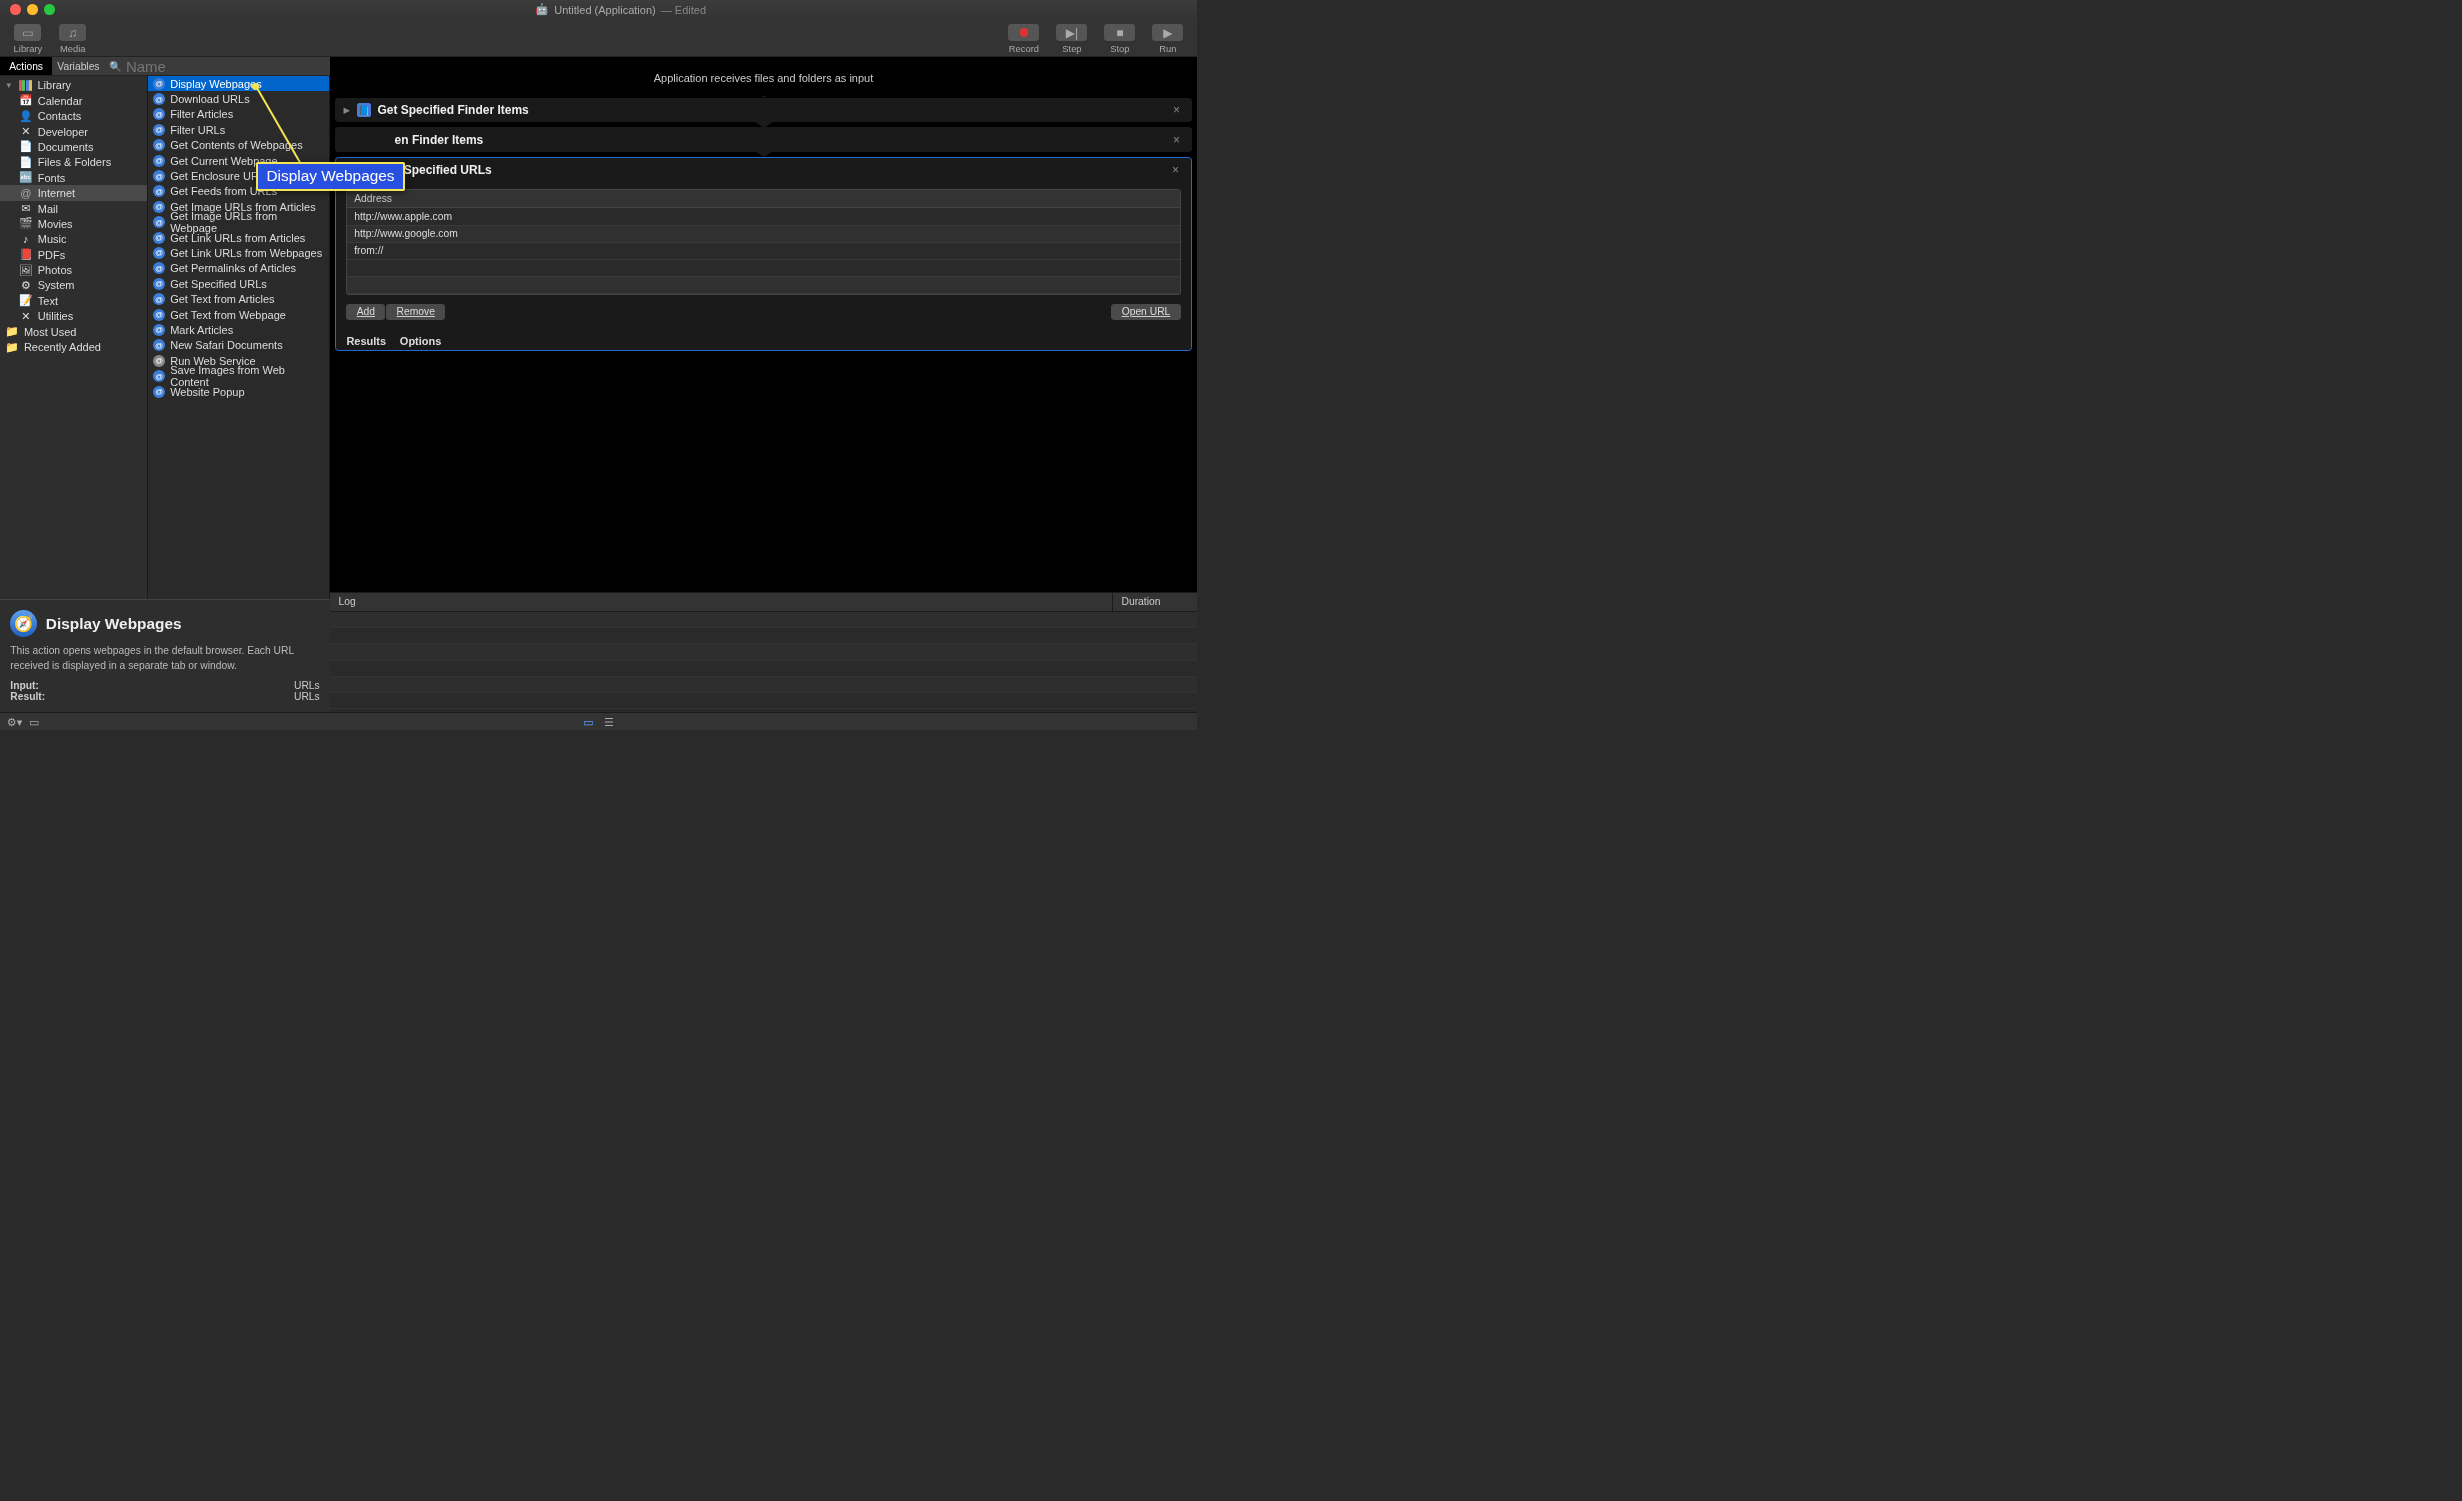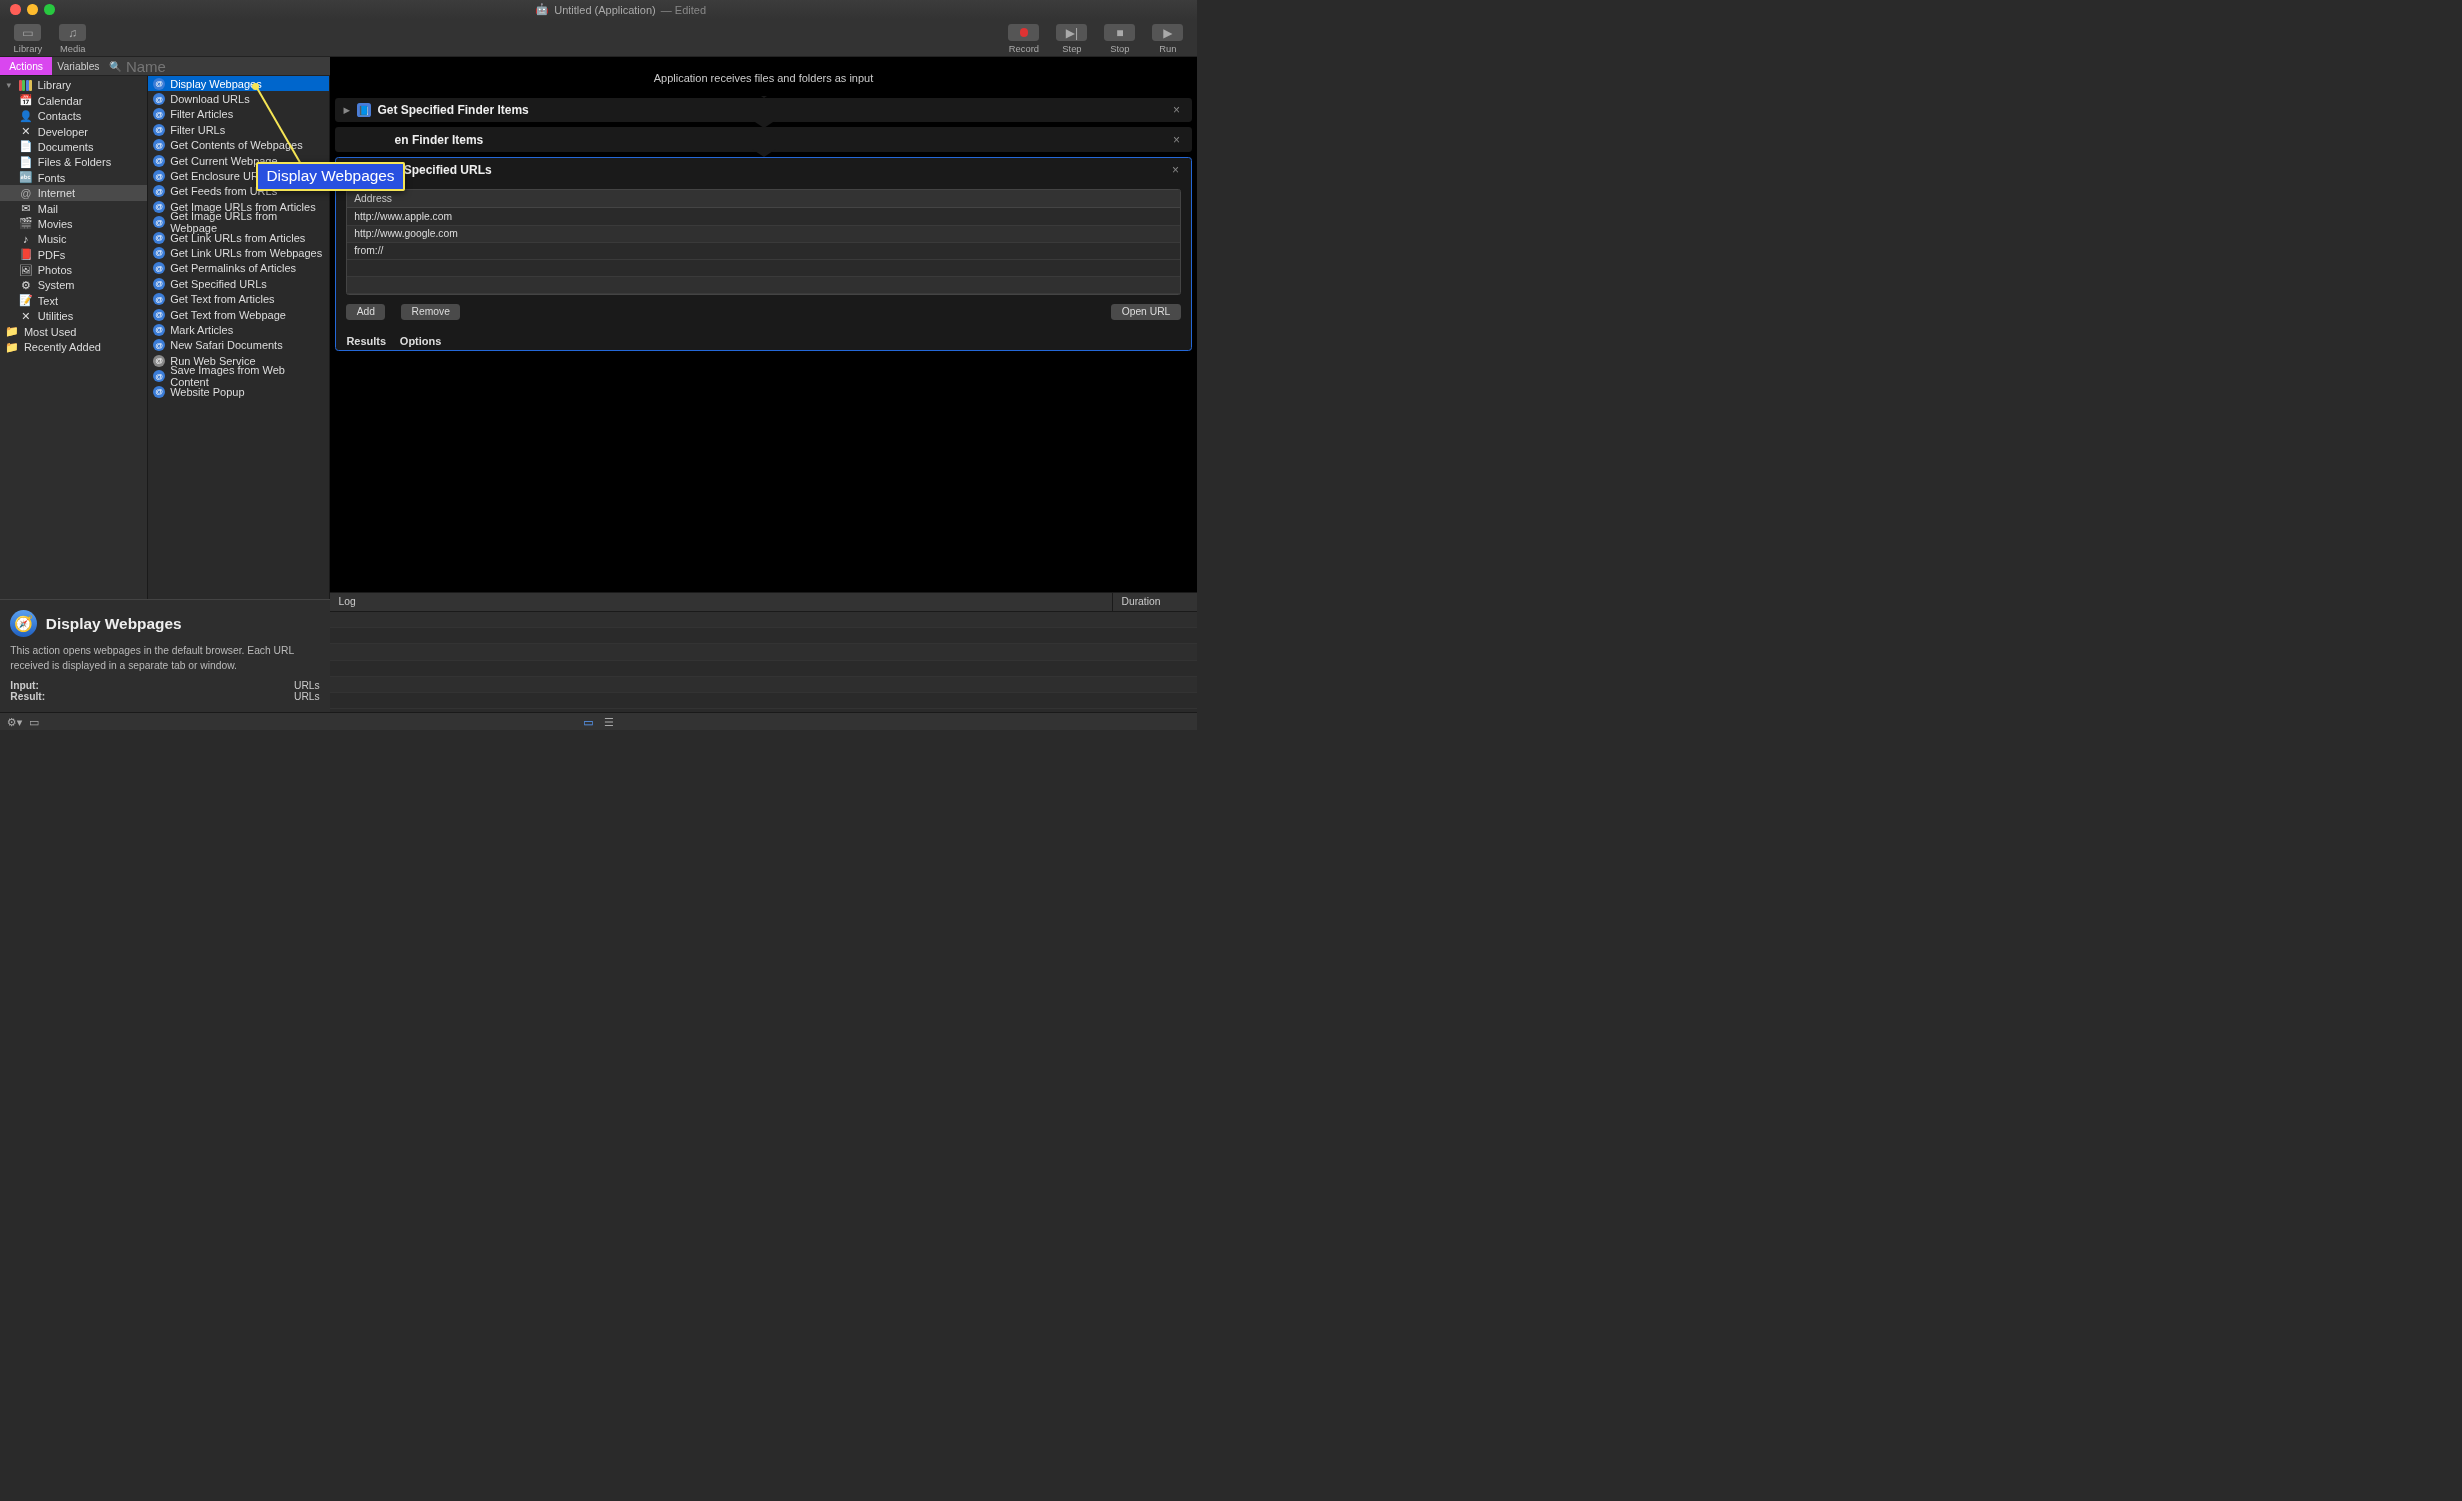--- a/index.html
+++ b/index.html
@@ -20,21 +20,21 @@
     .toolbar-btn .ticon { width: 27px; height: 17px; background: #555; border-radius: 3.4px; display: flex; align-items: center; justify-content: center; margin-bottom: 1.7px; font-size: 12px; }
     .toolbar-right { margin-left: auto; display: flex; gap: 3.4px; }
     .toolbar-right .toolbar-btn .ticon { width: 31px; }
     .record-dot { width: 8.5px; height: 8.5px; background: #d33; border-radius: 50%; }
 
     .content { display: flex; height: calc(100% - 56px - 19px); }
     
     .sidebar-left { width: 148px; background: #2e2e2e; display: flex; flex-direction: column; border-right: 0.9px solid #1a1a1a; }
     .tab-bar { display: flex; background: #3b3b3b; height: 19px; border-bottom: 0.9px solid #222; }
     .tab { flex: 1; display: flex; align-items: center; justify-content: center; font-size: 10.3px; cursor: pointer; }
-    .tab.active { background: #d946ef; color: #fff; }
+    .tab.active { background: #000000; color: #fff; }
     .tab:not(.active) { color: #ccc; }
     
     .library-tree { flex: 1; overflow-y: auto; padding-top: 1.7px; }
     .tree-item { display: flex; align-items: center; padding: 1.7px 5.1px 1.7px 19px; gap: 5.1px; cursor: pointer; font-size: 11px; color: #ddd; height: 15.4px; }
     .tree-item.root { padding-left: 5.1px; }
     .tree-item.selected { background: #4a4a4a; }
     .tree-item .disclosure { width: 8.5px; color: #888; font-size: 7.7px; }
     .tree-item .ficon { width: 13.7px; height: 13.7px; display: flex; align-items: center; justify-content: center; font-size: 11px; }
     .folder-purple { color: #a67de8; }
     .icon-at { color: #aaa; }
@@ -69,21 +69,21 @@
     .wf-disclosure { color: #888; font-size: 8.5px; cursor: pointer; }
     .wf-action-icon { width: 13.7px; height: 13.7px; border-radius: 2.6px; display: flex; align-items: center; justify-content: center; font-size: 9.4px; }
     .wf-action-title { flex: 1; font-weight: 600; color: #eee; font-size: 12px; }
     .wf-close { color: #888; cursor: pointer; font-size: 12px; padding: 0 3.4px; }
     .wf-body { padding: 6.8px 10.3px 8.5px; }
     .wf-table { background: #2a2a2a; border: 0.9px solid #444; border-radius: 2.6px; }
     .wf-table-header { background: #333; padding: 3.4px 6.8px; font-size: 10.3px; color: #ccc; border-bottom: 0.9px solid #444; }
     .wf-table-row { padding: 2.6px 6.8px; font-size: 10.3px; color: #ddd; border-bottom: 0.9px solid #3a3a3a; }
     .wf-table-row:nth-child(even) { background: #303030; }
     .wf-table-row.empty { height: 17px; }
-    .wf-buttons { display: flex; gap: 16px; margin-top: 8.5px; align-items: center; }
+    .wf-buttons { display: flex; gap: 1px; margin-top: 8.5px; align-items: center; text-decoration: underline; }
     .wf-btn { background: #4a4a4a; color: #ddd; border: none; padding: 2.6px 10.3px; border-radius: 3.4px; font-size: 10.3px; cursor: pointer; }
     .wf-buttons .spacer { flex: 1; }
     .wf-footer-tabs { display: flex; gap: 13.7px; padding: 6.8px 10.3px 3.4px; }
     .wf-footer-tab { font-size: 11px; font-weight: 600; color: #ddd; cursor: pointer; }
     
     .connector { display: flex; justify-content: center; height: 8.5px; margin: -3.4px 0; position: relative; z-index: 1; }
     .connector-shape { width: 34px; height: 13.7px; position: relative; }
     .connector-shape::before { content: ''; position: absolute; top: -2.6px; left: 50%; transform: translateX(-50%); width: 0; height: 0; border-left: 12px solid transparent; border-right: 12px solid transparent; border-top: 8.5px solid #1a1a1a; }
     
     .log-area { height: 120px; background: #2a2a2a; border-top: 0.9px solid #1a1a1a; display: flex; flex-direction: column; }

